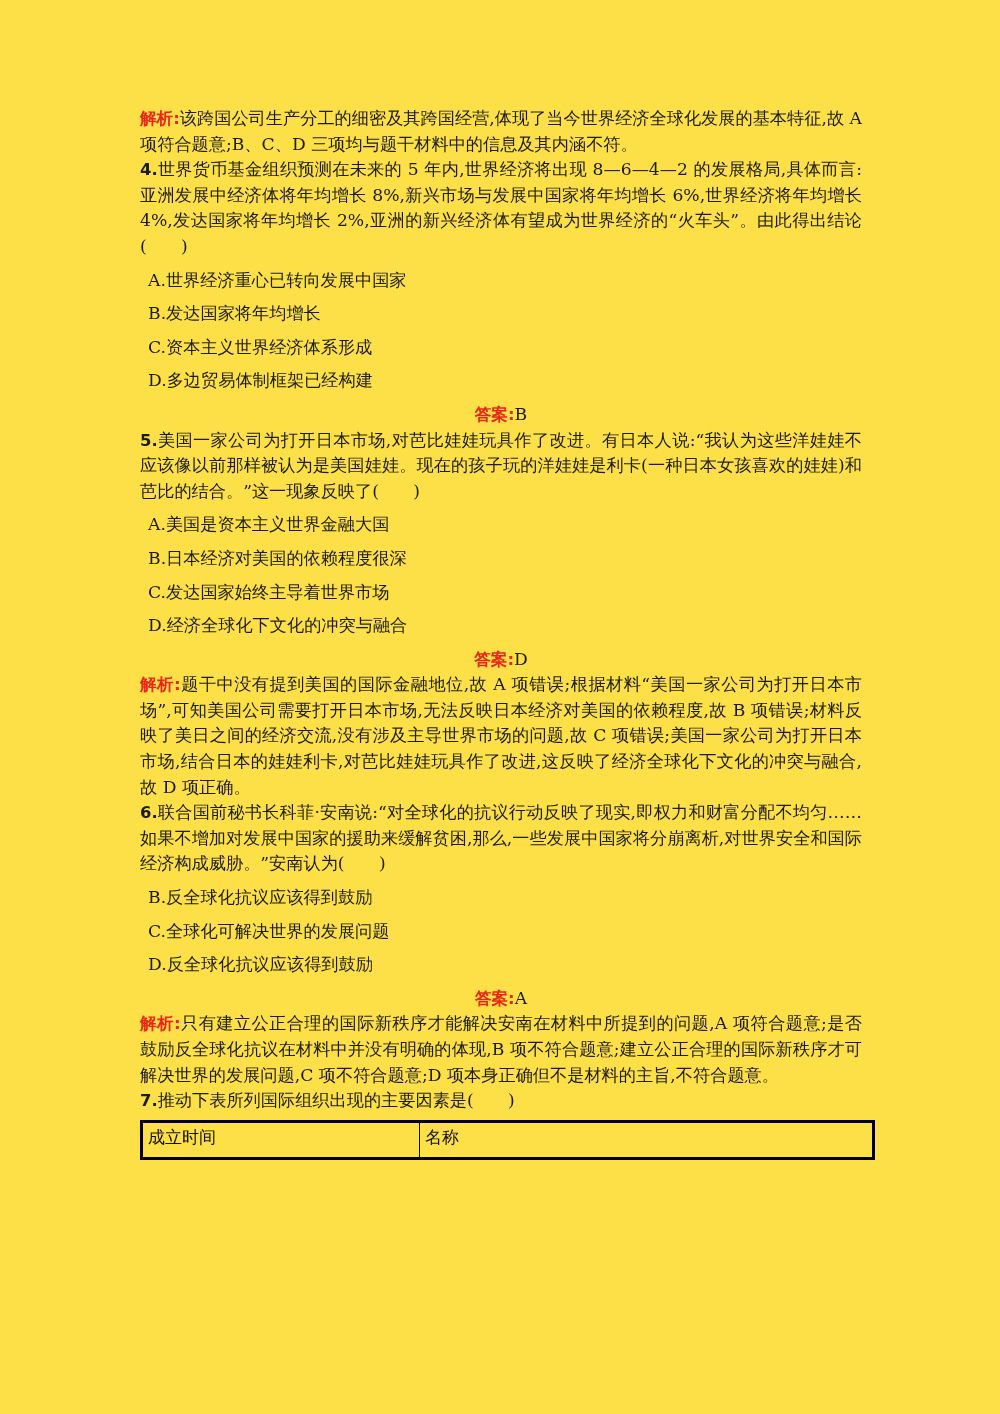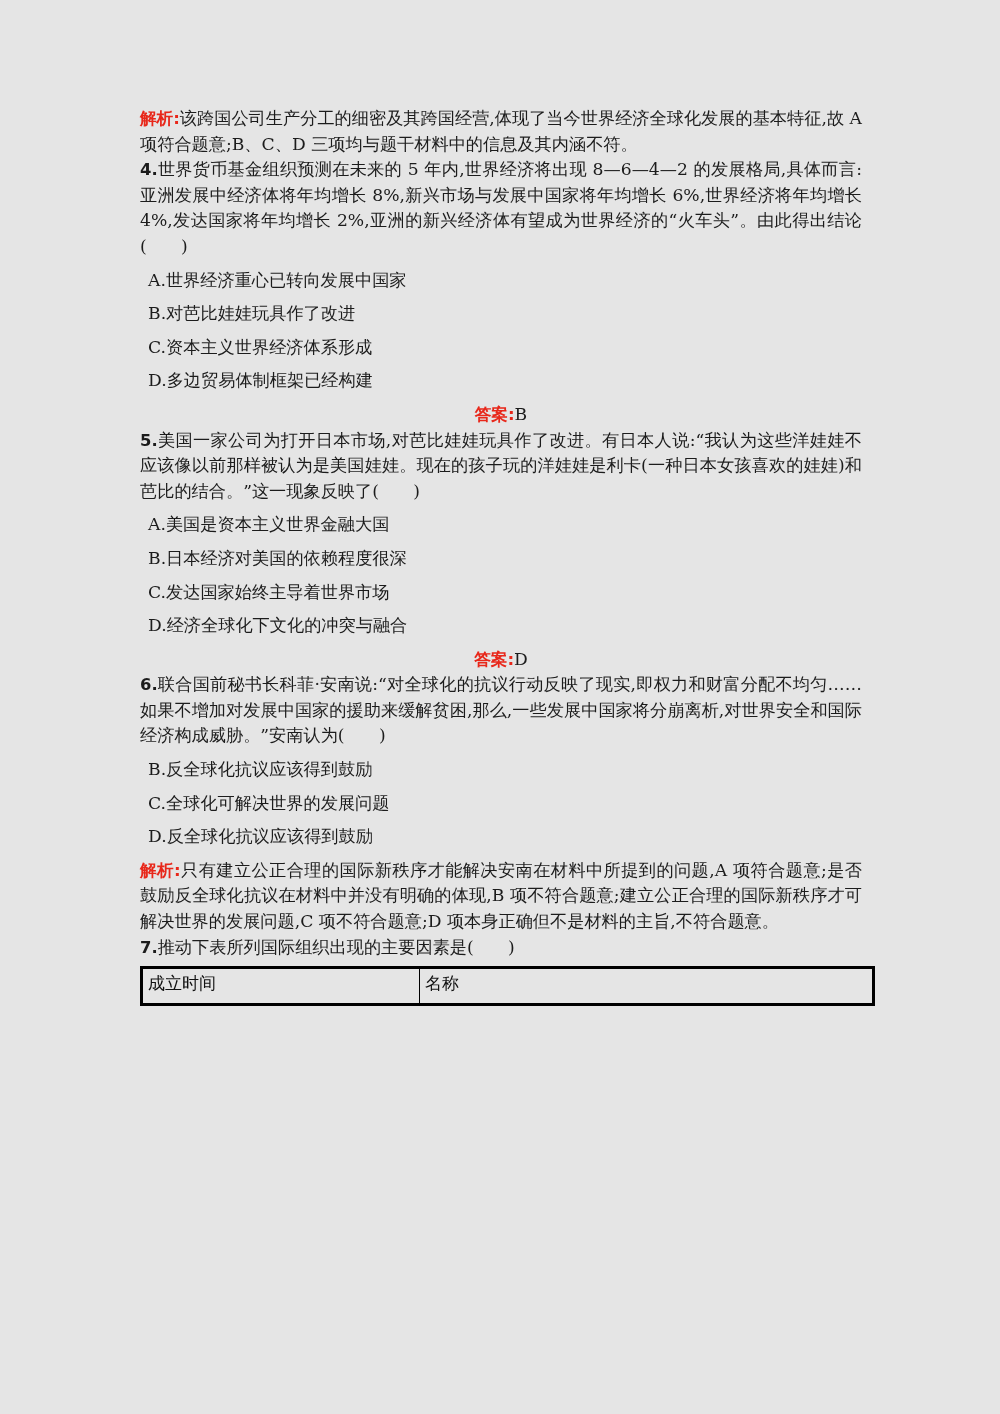--- a/index.html
+++ b/index.html
@@ -15,21 +15,21 @@
     color: #1a1a1a;
     -webkit-font-smoothing: antialiased;
   }
 
   #page {
     position: absolute;
     left: 0;
     top: 0;
     width: 1000px;
     height: 1414px;
-    background: #e5e5e5;
+    background: #fde047;
     overflow: hidden;
   }
 
   #content {
     position: absolute;
     left: 140px;
     top: 106px;
     width: 722px;
   }
 
@@ -105,36 +105,38 @@
 </head>
 <body>
 
 <div id="page">
   <div id="content">
 
     <p class="para"><span class="label-red">解析:</span><span>该跨国公司生产分工的细密及其跨国经营,体现了当今世界经济全球化发展的基本特征,故 A 项符合题意;B、C、D 三项均与题干材料中的信息及其内涵不符。</span></p>
 
     <p class="para"><span class="qnum">4.</span><span>世界货币基金组织预测在未来的 5 年内,世界经济将出现 8—6—4—2 的发展格局,具体而言:亚洲发展中经济体将年均增长 8%,新兴市场与发展中国家将年均增长 6%,世界经济将年均增长 4%,发达国家将年均增长 2%,亚洲的新兴经济体有望成为世界经济的“火车头”。由此得出结论(　　)</span></p>
     <p class="opt">A.世界经济重心已转向发展中国家</p>
-    <p class="opt">B.对芭比娃娃玩具作了改进</p>
+    <p class="opt">B.发达国家将年均增长</p>
     <p class="opt">C.资本主义世界经济体系形成</p>
     <p class="opt">D.多边贸易体制框架已经构建</p>
     <p class="ans-line"><span class="label-red">答案:</span><span class="ans-letter">B</span></p>
 
     <p class="para"><span class="qnum">5.</span><span>美国一家公司为打开日本市场,对芭比娃娃玩具作了改进。有日本人说:“我认为这些洋娃娃不应该像以前那样被认为是美国娃娃。现在的孩子玩的洋娃娃是利卡(一种日本女孩喜欢的娃娃)和芭比的结合。”这一现象反映了(　　)</span></p>
     <p class="opt">A.美国是资本主义世界金融大国</p>
     <p class="opt">B.日本经济对美国的依赖程度很深</p>
     <p class="opt">C.发达国家始终主导着世界市场</p>
     <p class="opt">D.经济全球化下文化的冲突与融合</p>
     <p class="ans-line"><span class="label-red">答案:</span><span class="ans-letter">D</span></p>
+    <p class="para"><span class="label-red">解析:</span><span>题干中没有提到美国的国际金融地位,故 A 项错误;根据材料“美国一家公司为打开日本市场”,可知美国公司需要打开日本市场,无法反映日本经济对美国的依赖程度,故 B 项错误;材料反映了美日之间的经济交流,没有涉及主导世界市场的问题,故 C 项错误;美国一家公司为打开日本市场,结合日本的娃娃利卡,对芭比娃娃玩具作了改进,这反映了经济全球化下文化的冲突与融合,故 D 项正确。</span></p>
 
     <p class="para"><span class="qnum">6.</span><span>联合国前秘书长科菲·安南说:“对全球化的抗议行动反映了现实,即权力和财富分配不均匀……如果不增加对发展中国家的援助来缓解贫困,那么,一些发展中国家将分崩离析,对世界安全和国际经济构成威胁。”安南认为(　　)</span></p>
     <p class="opt">B.反全球化抗议应该得到鼓励</p>
     <p class="opt">C.全球化可解决世界的发展问题</p>
     <p class="opt">D.反全球化抗议应该得到鼓励</p>
+    <p class="ans-line"><span class="label-red">答案:</span><span class="ans-letter">A</span></p>
     <p class="para"><span class="label-red">解析:</span><span>只有建立公正合理的国际新秩序才能解决安南在材料中所提到的问题,A 项符合题意;是否鼓励反全球化抗议在材料中并没有明确的体现,B 项不符合题意;建立公正合理的国际新秩序才可解决世界的发展问题,C 项不符合题意;D 项本身正确但不是材料的主旨,不符合题意。</span></p>
 
     <p class="para"><span class="qnum">7.</span><span>推动下表所列国际组织出现的主要因素是(　　)</span></p>
 
     <div class="tbl-wrap">
       <table class="orgtable">
         <tbody>
           <tr>
             <td class="col-time">成立时间</td>
             <td class="col-name">名称</td>

